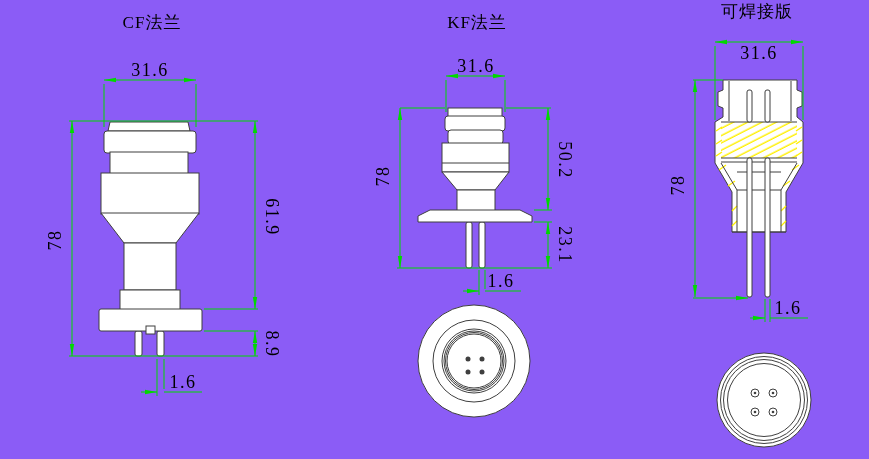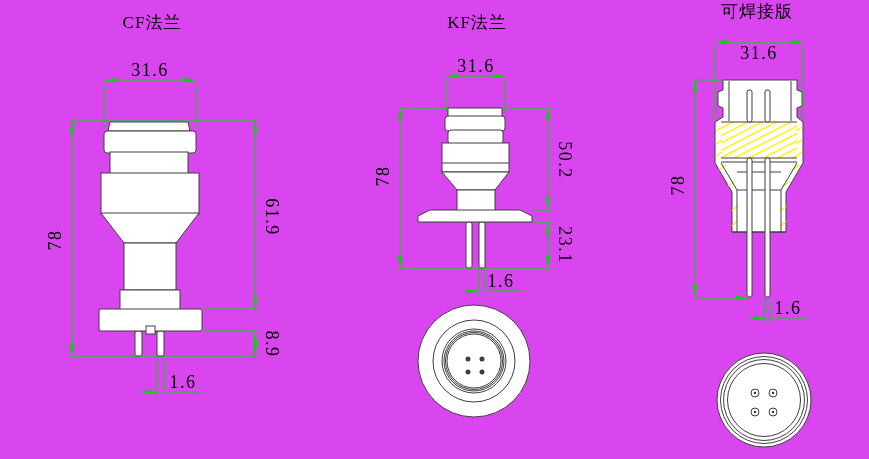--- a/index.html
+++ b/index.html
@@ -1,16 +1,16 @@
 <!DOCTYPE html>
 <html><head>
 <meta charset="utf-8">
 <style>
   html,body{margin:0;padding:0;background:#ffffff;}
-  #canvas{position:relative;width:869px;height:459px;background:#d946ef;overflow:hidden;
+  #canvas{position:relative;width:869px;height:459px;background:#8b5cf6;overflow:hidden;
           font-family:"Liberation Serif","DejaVu Serif",serif;}
   svg{display:block;}
   .part{fill:#ffffff;stroke:#3f3f3f;stroke-width:1;}
   .outline{fill:none;stroke:#3f3f3f;stroke-width:1;}
   .dim{fill:none;stroke:#00d900;stroke-width:1;}
   .hatchtick{fill:none;stroke:#ffef00;stroke-width:1.3;}
   .dot{fill:#3f3f3f;stroke:none;}
   .dimtext{fill:#000000;font-family:"Liberation Serif","DejaVu Serif",serif;
            font-size:18px;letter-spacing:1.5px;}
   .title{fill:#000000;font-family:"Liberation Serif","DejaVu Serif",serif;

